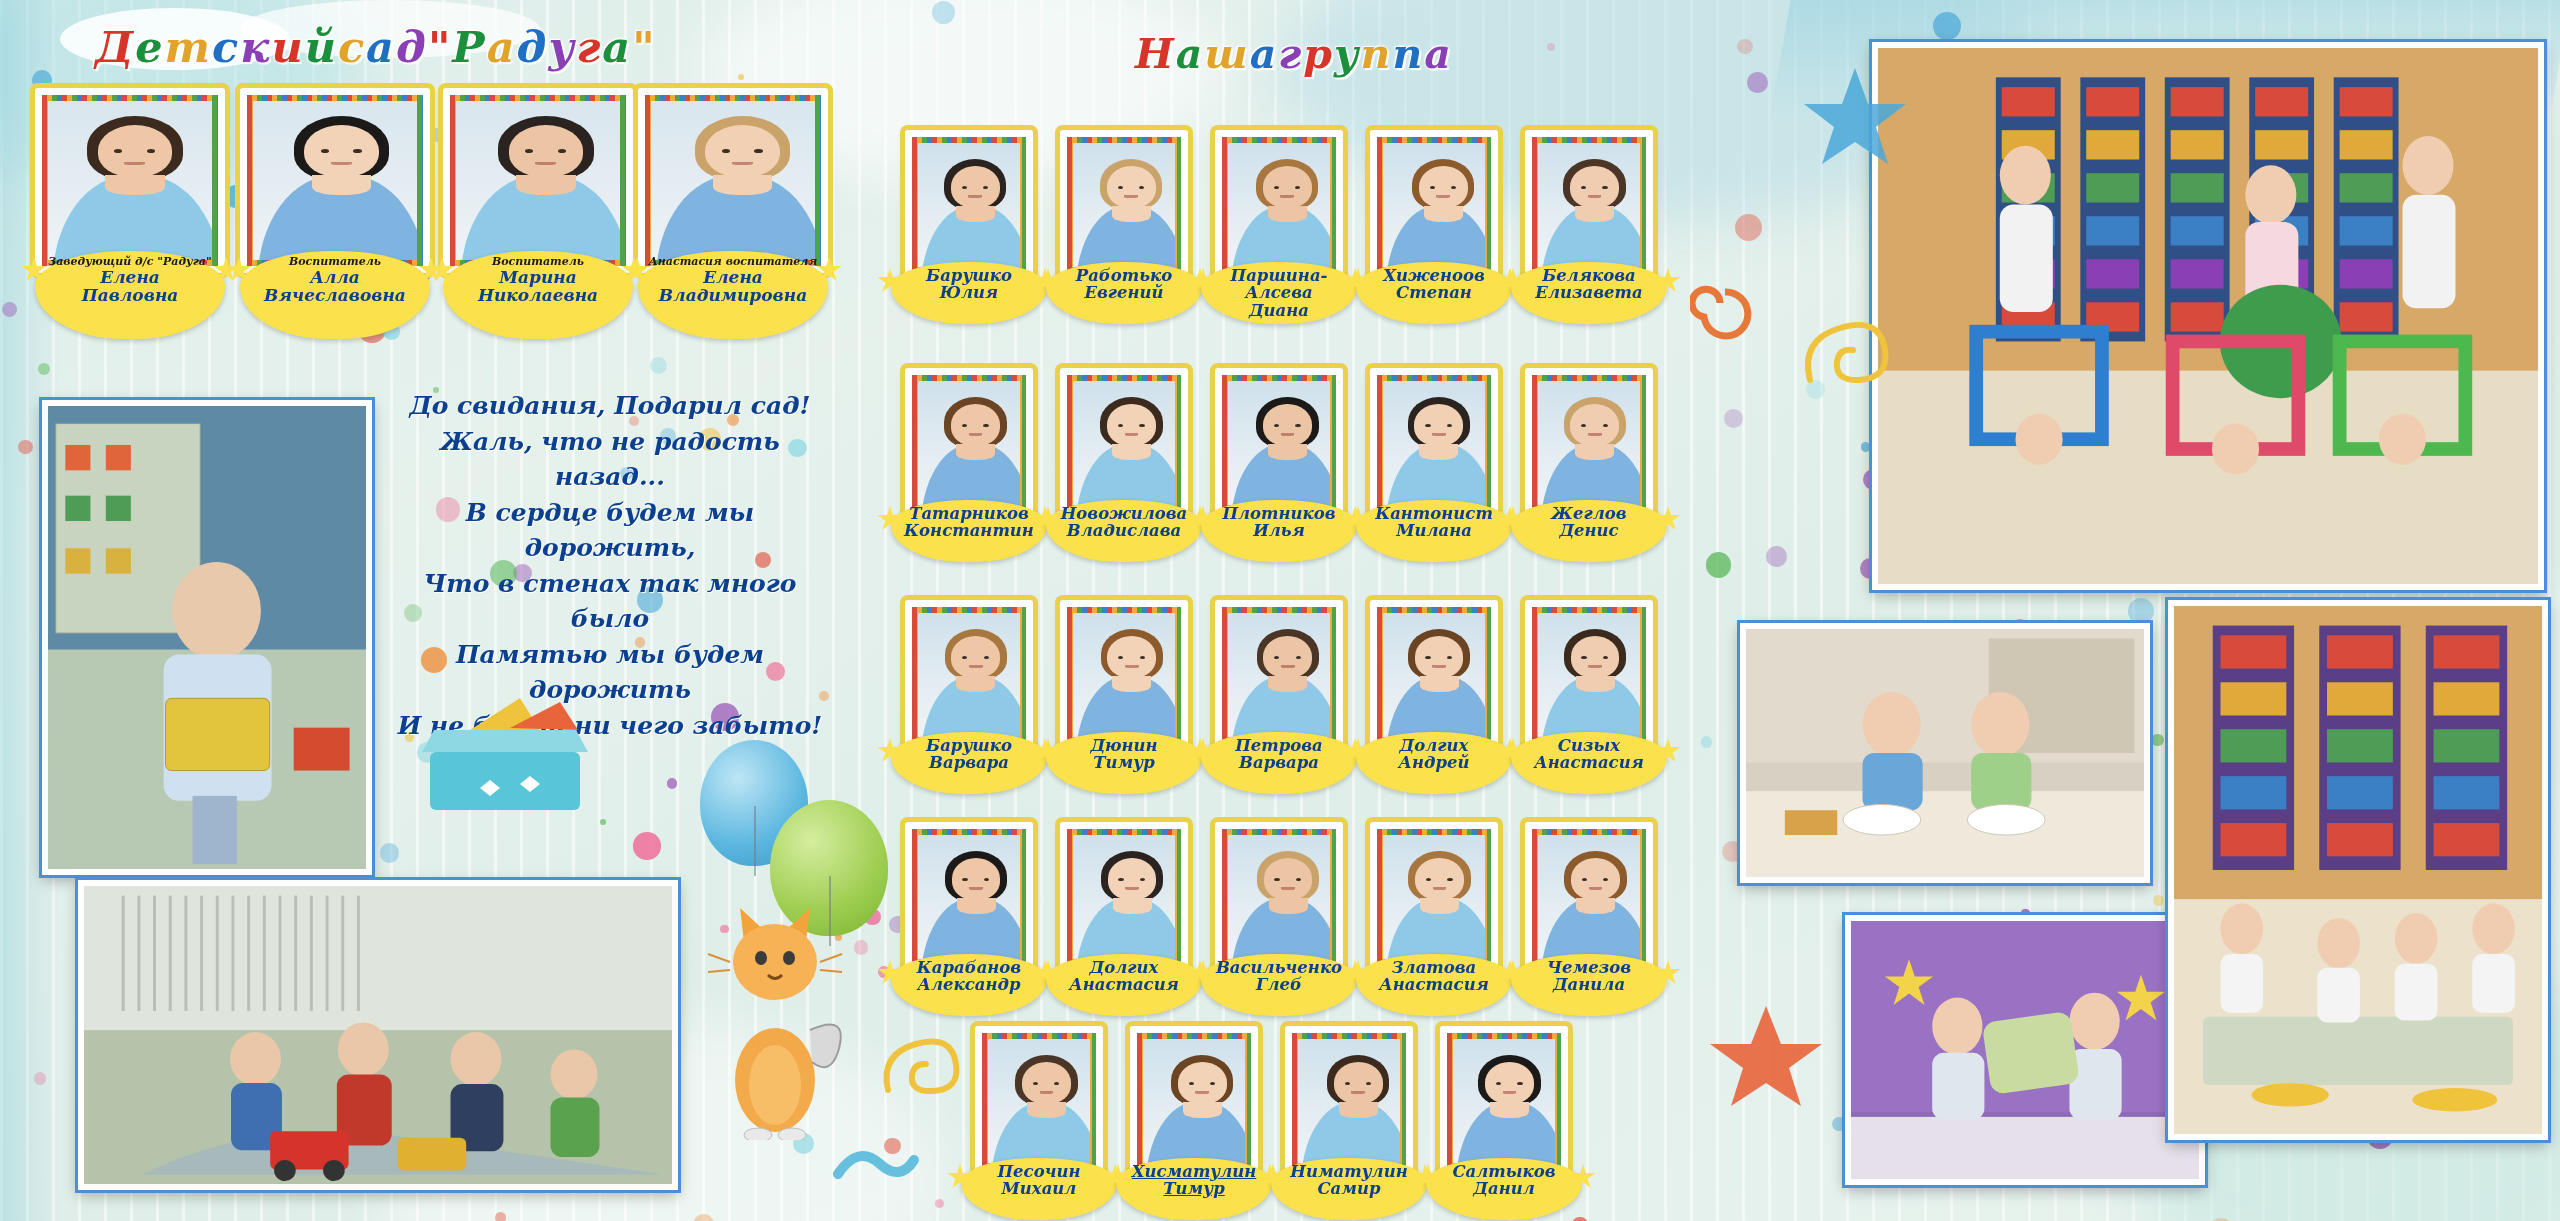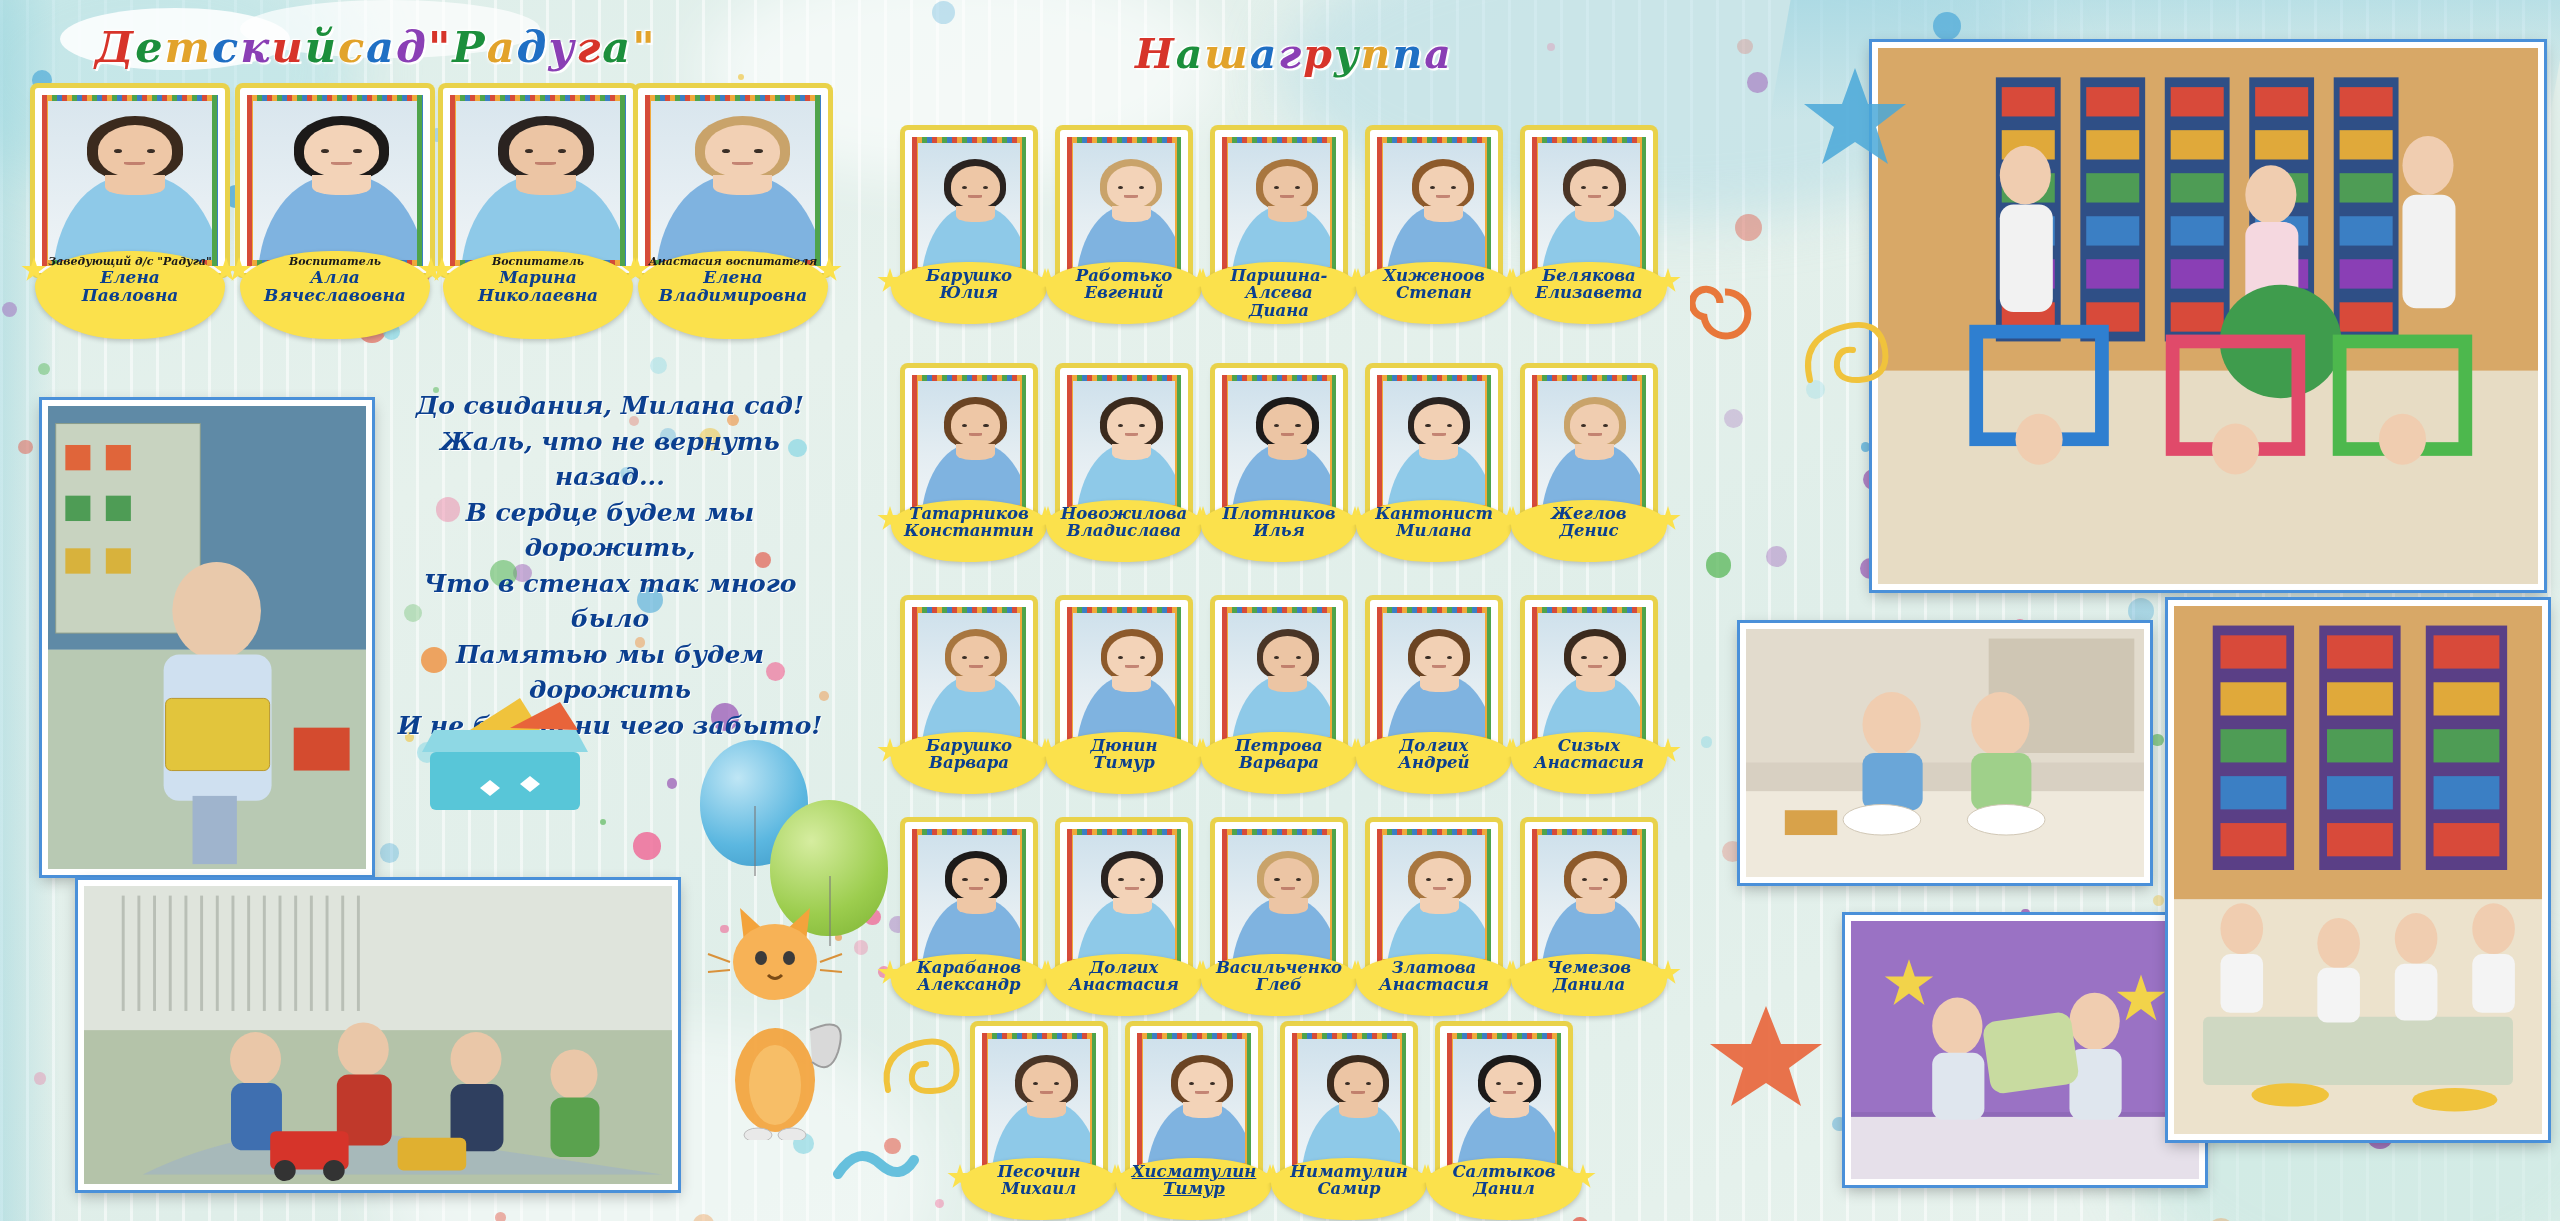--- a/index.html
+++ b/index.html
@@ -417,22 +417,22 @@
       </div>
       <div class="banner staff-banner" style="left: 638px; top: 251px; height: 88px;">
     <div class="cloudshape"></div>
     <span class="star l"></span>
         <span class="star r"></span>
     <span class="txt"><span class="role">Анастасия воспитателя</span>Елена<br>Владимировна</span>
       </div>
     </div>
 
   <div id="poem">
-      <div>До свидания, Милана сад!</div>
-      <div>Жаль, что не вернуть назад...</div>
+      <div>До свидания, Подарил сад!</div>
+      <div>Жаль, что не радость назад...</div>
       <div>В сердце будем мы дорожить,</div>
       <div>Что в стенах так много было</div>
       <div>Памятью мы будем дорожить</div>
       <div>И не будет ни чего забыто!</div>
     </div>
 
   <div id="kids-area">
       <div class="frame" style="left: 905px; top: 130px; width: 128px; height: 150px;">
         <div class="photo">
     <div class="p-bg" style="background:linear-gradient(180deg,#cfe1ec 0%, #e4edf2 60%, #eef3f6 100%)"></div>

